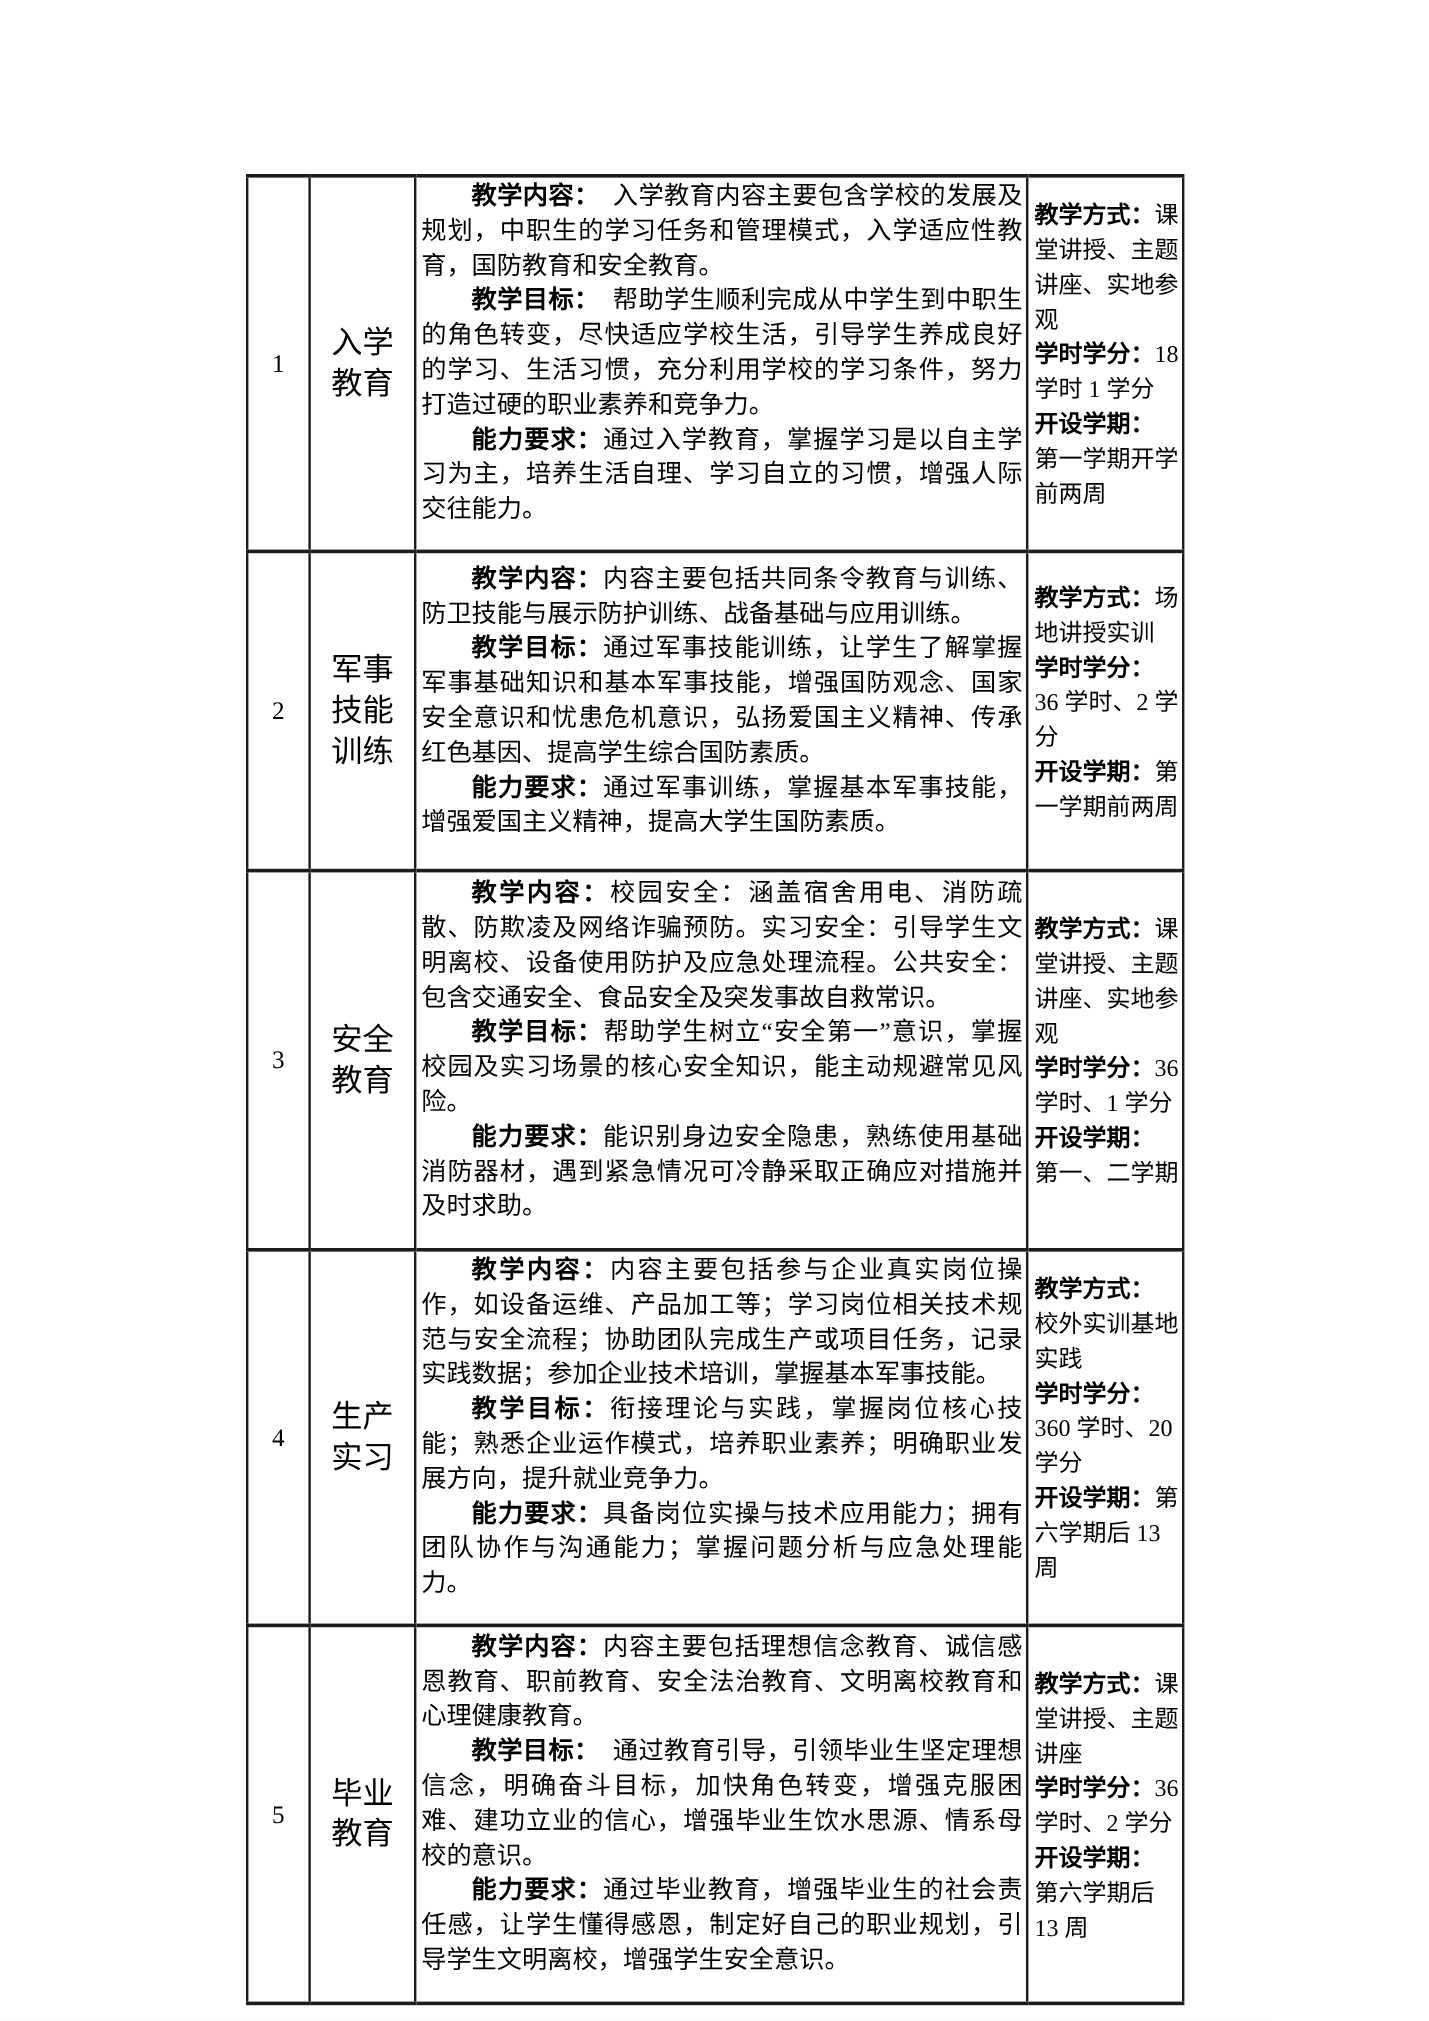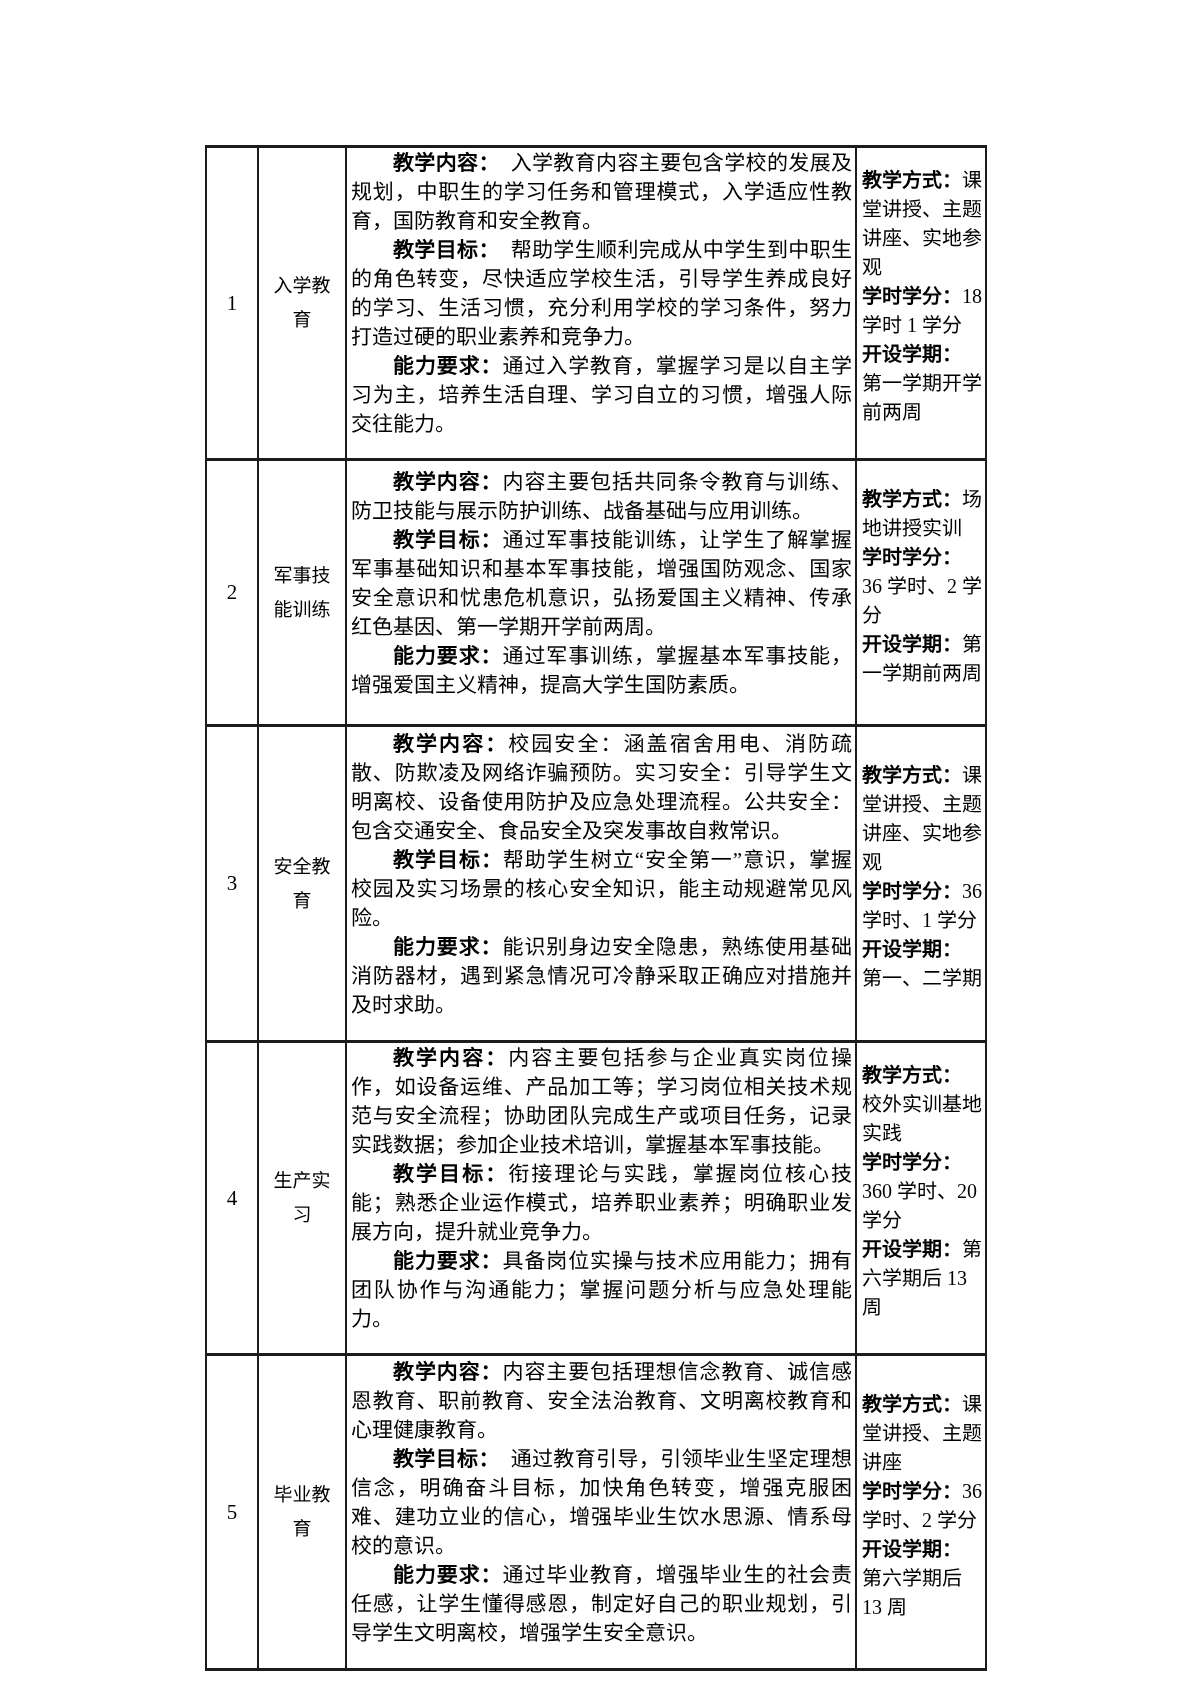--- a/index.html
+++ b/index.html
@@ -34,21 +34,21 @@
   tr.r2 td{height:243px;}
   tr.r3 td{height:293px;}
   tr.r4 td{height:260px;}
   tr.r5 td{height:292px;}
   td.num{
     text-align:center;
     font-size:21px;
   }
   td.cat{
     text-align:center;
-    font-size:19px;
+    font-size:26px;
     line-height:34px;
     padding:0 6px;
   }
   td.body{padding:1px 3px 19px 4px;}
   td.body p{
     margin:0;
     font-size:21px;
     line-height:29px;
     text-align:justify;
     text-indent:42px;
@@ -98,21 +98,21 @@
           <p><b class="lbl">开设学期：</b><span>
 第一学期开学前两周</span></p>
         </td>
       </tr>
 
       <tr class="r2">
         <td class="num">2</td>
         <td class="cat">军事技能训练</td>
         <td class="body">
           <p><b class="lbl">教学内容：</b><span>内容主要包括共同条令教育与训练、防卫技能与展示防护训练、战备基础与应用训练。</span></p>
-          <p><b class="lbl">教学目标：</b><span>通过军事技能训练，让学生了解掌握军事基础知识和基本军事技能，增强国防观念、国家安全意识和忧患危机意识，弘扬爱国主义精神、传承红色基因、第一学期开学前两周。</span></p>
+          <p><b class="lbl">教学目标：</b><span>通过军事技能训练，让学生了解掌握军事基础知识和基本军事技能，增强国防观念、国家安全意识和忧患危机意识，弘扬爱国主义精神、传承红色基因、提高学生综合国防素质。</span></p>
           <p><b class="lbl">能力要求：</b><span>通过军事训练，掌握基本军事技能，增强爱国主义精神，提高大学生国防素质。</span></p>
         </td>
         <td class="meta">
           <p><b class="lbl">教学方式：</b><span>场地讲授实训</span></p>
           <p><b class="lbl">学时学分：</b><span>
 36 学时、2 学分</span></p>
           <p><b class="lbl">开设学期：</b><span>第一学期前两周</span></p>
         </td>
       </tr>
 

